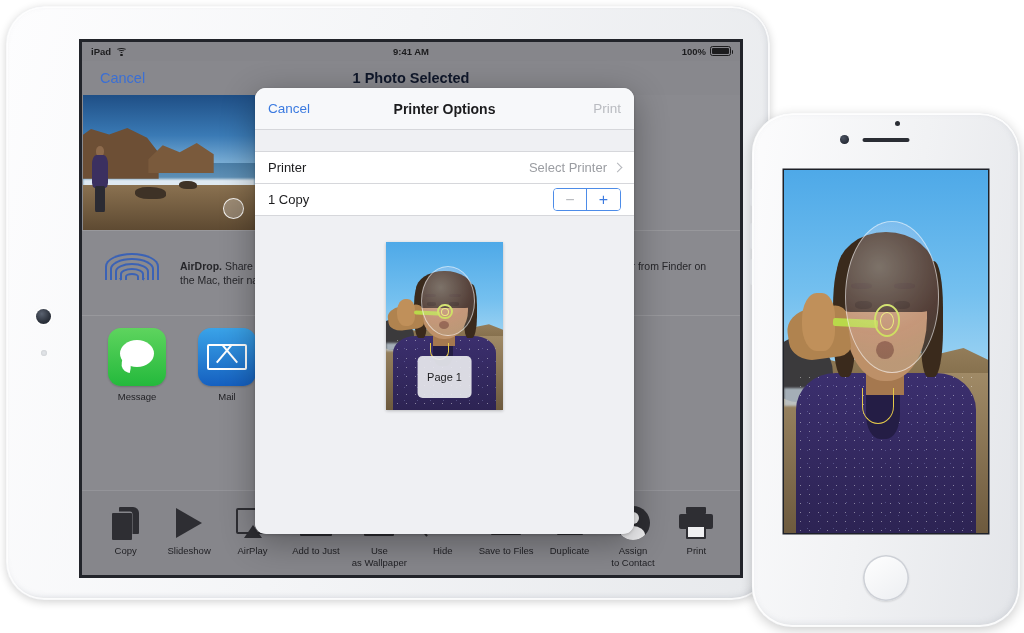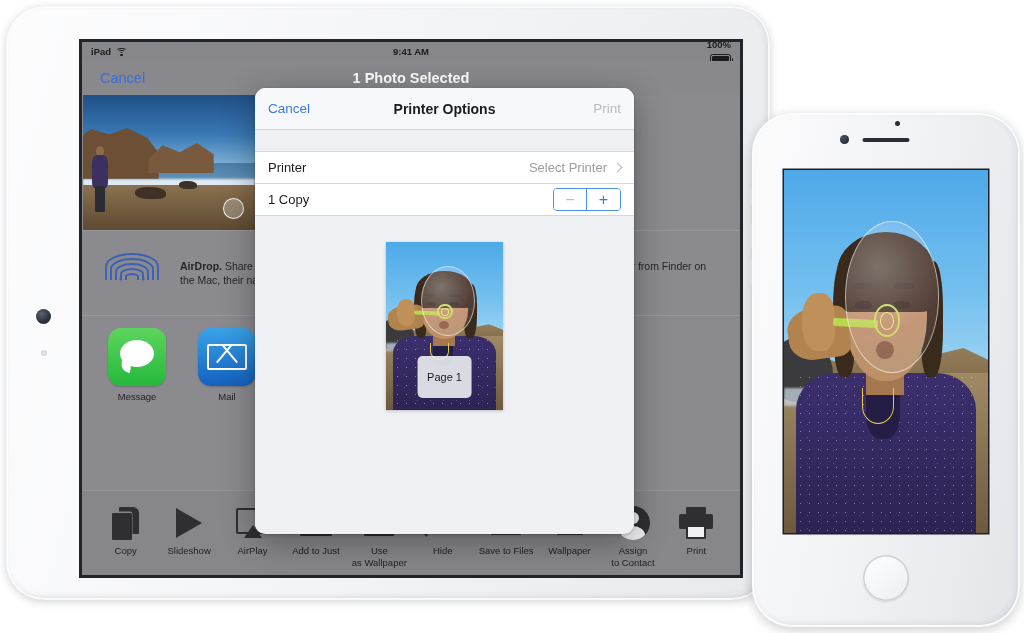--- a/index.html
+++ b/index.html
@@ -41,40 +41,40 @@
   }
 
   
   .statusbar {
     position: relative; height: 19px; background: #86868b;
     display: flex; align-items: center; padding: 0 9px;
     font-size: 9.5px; color: #1c1c1e; font-weight: bold;
   }
   .sb-left { display: flex; align-items: center; gap: 5px; }
   .sb-center { position: absolute; left: 0; right: 0; text-align: center; pointer-events: none; }
-  .sb-right { margin-left: auto; display: flex; align-items: flex-end; gap: 4px; flex-direction: column; }
+  .sb-right { margin-left: auto; display: flex; align-items: flex-start; gap: 4px; }
   .wifi-icon { display:inline-block; width: 11px; height: 9px; position: relative; }
   .wifi-icon i { position:absolute; border: 1.4px solid #1c1c1e; border-bottom:none;
     border-left-color: transparent; border-right-color: transparent; border-radius: 50% 50% 0 0;}
   .wifi-icon i:nth-child(1){ width:11px; height:5px; left:0; top:1px; }
   .wifi-icon i:nth-child(2){ width:7px; height:3.5px; left:2px; top:3px; }
   .wifi-icon i:nth-child(3){ width:3px; height:2px; left:4px; top:5.2px; border-radius:50% 50% 0 0;}
   .wifi-icon u { position:absolute; left:4.2px; top:6.6px; width:2.6px; height:2.6px;
     background:#1c1c1e; border-radius:50%; }
   .battery { width: 21px; height: 10px; border: 1.3px solid #1c1c1e; border-radius: 2.5px; position: relative; }
   .battery:after { content:""; position:absolute; right:-3.3px; top:2.6px; width:1.8px; height:4px;
     background:#1c1c1e; border-radius:0 1px 1px 0; }
   .battery i { position:absolute; left:1.2px; top:1.2px; bottom:1.2px; width:16.5px; background:#1c1c1e; border-radius:1px; }
 
   
   .navbar { height: 34px; background: #88888d; display: flex; align-items: center;
     padding: 0 18px; position: relative; }
   .nav-cancel { color: #3b6fd4; font-size: 14.5px; }
   .nav-title { position: absolute; left: 0; right: 0; text-align: center;
-    font-size: 14.5px; font-weight: bold; color: #ffffff; }
+    font-size: 14.5px; font-weight: bold; color: #0f172a; }
 
   
   .photostrip { height: 135px; display: flex; gap: 11px; padding: 0 1px; }
   .photo-cell { width: 172px; height: 135px; position: relative; overflow: hidden; }
   .photo-cell .sel { position: absolute; right: 11px; bottom: 11px; width: 21px; height: 21px;
     border-radius: 50%; border: 1.4px solid rgba(255,255,255,.9); }
   .photo-cell.selected .sel { background: rgba(255,255,255,.25); }
 
   
   .beach { position:absolute; inset:0; background: linear-gradient(#1f4f86 0%, #3a7ab5 30%, #7fb2d8 52%, #8fc0e2 58%); }
@@ -490,21 +490,21 @@
         <div class="tool">
           <div class="tool-ico">
               <span class="gly g-files"></span>
             </div>
           <div class="tool-label">Save to Files</div>
         </div>
         <div class="tool">
           <div class="tool-ico">
               <span class="gly g-dup"></span>
             </div>
-          <div class="tool-label">Wallpaper</div>
+          <div class="tool-label">Duplicate</div>
         </div>
         <div class="tool">
           <div class="tool-ico">
               <span class="gly g-contact"></span>
             </div>
           <div class="tool-label" style="white-space:pre-line">Assign
 to Contact</div>
         </div>
         <div class="tool">
           <div class="tool-ico">

